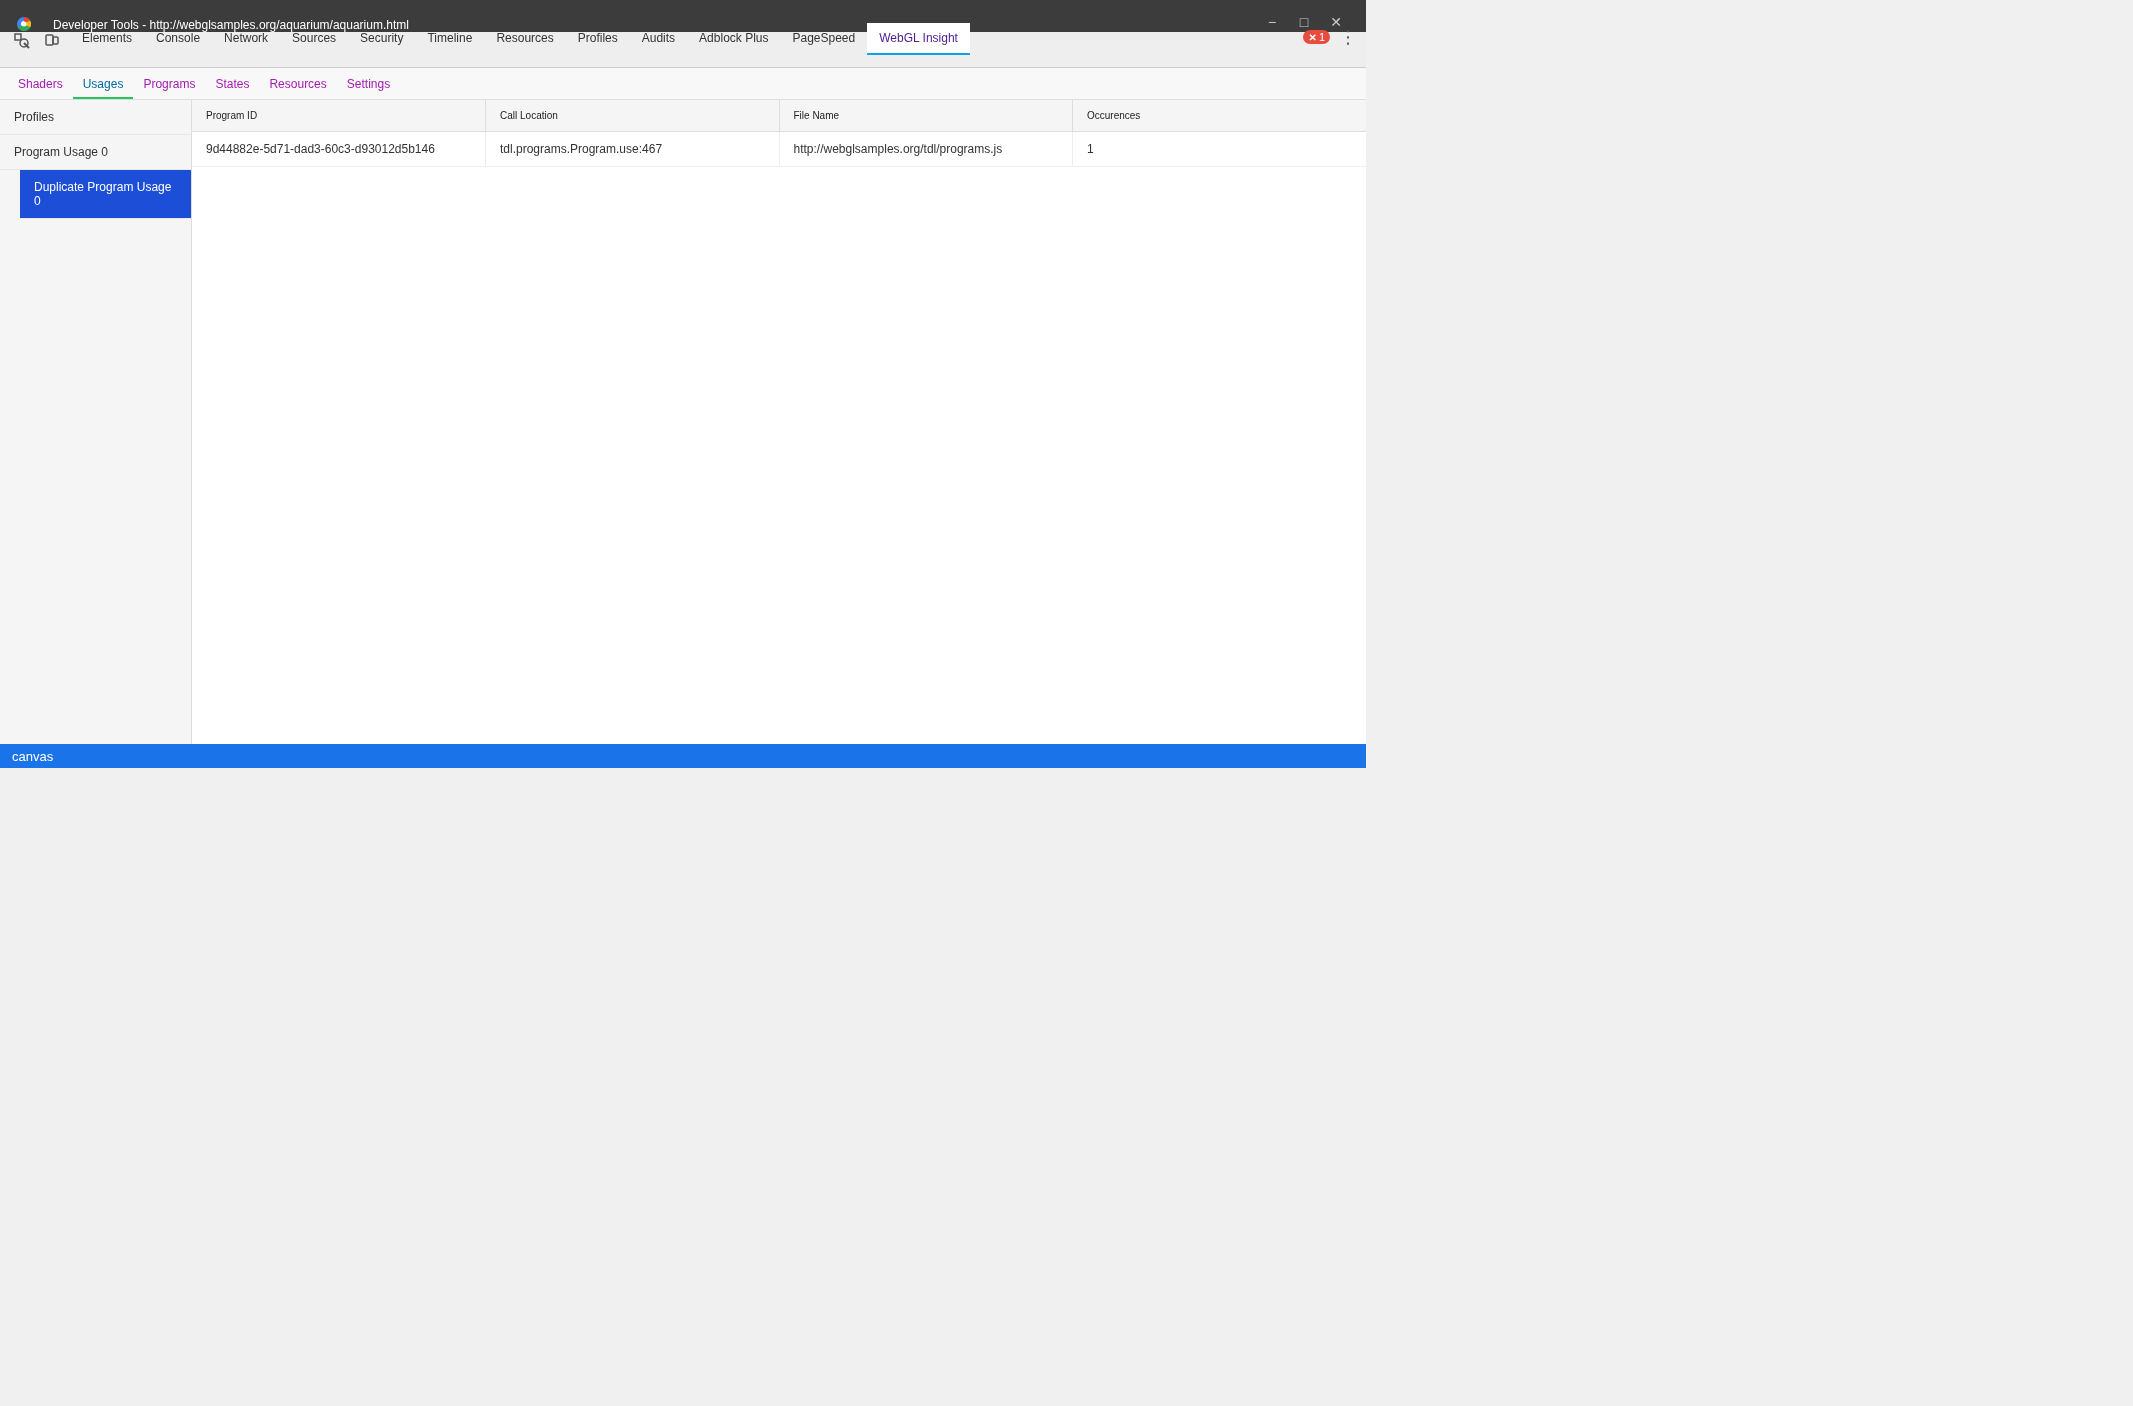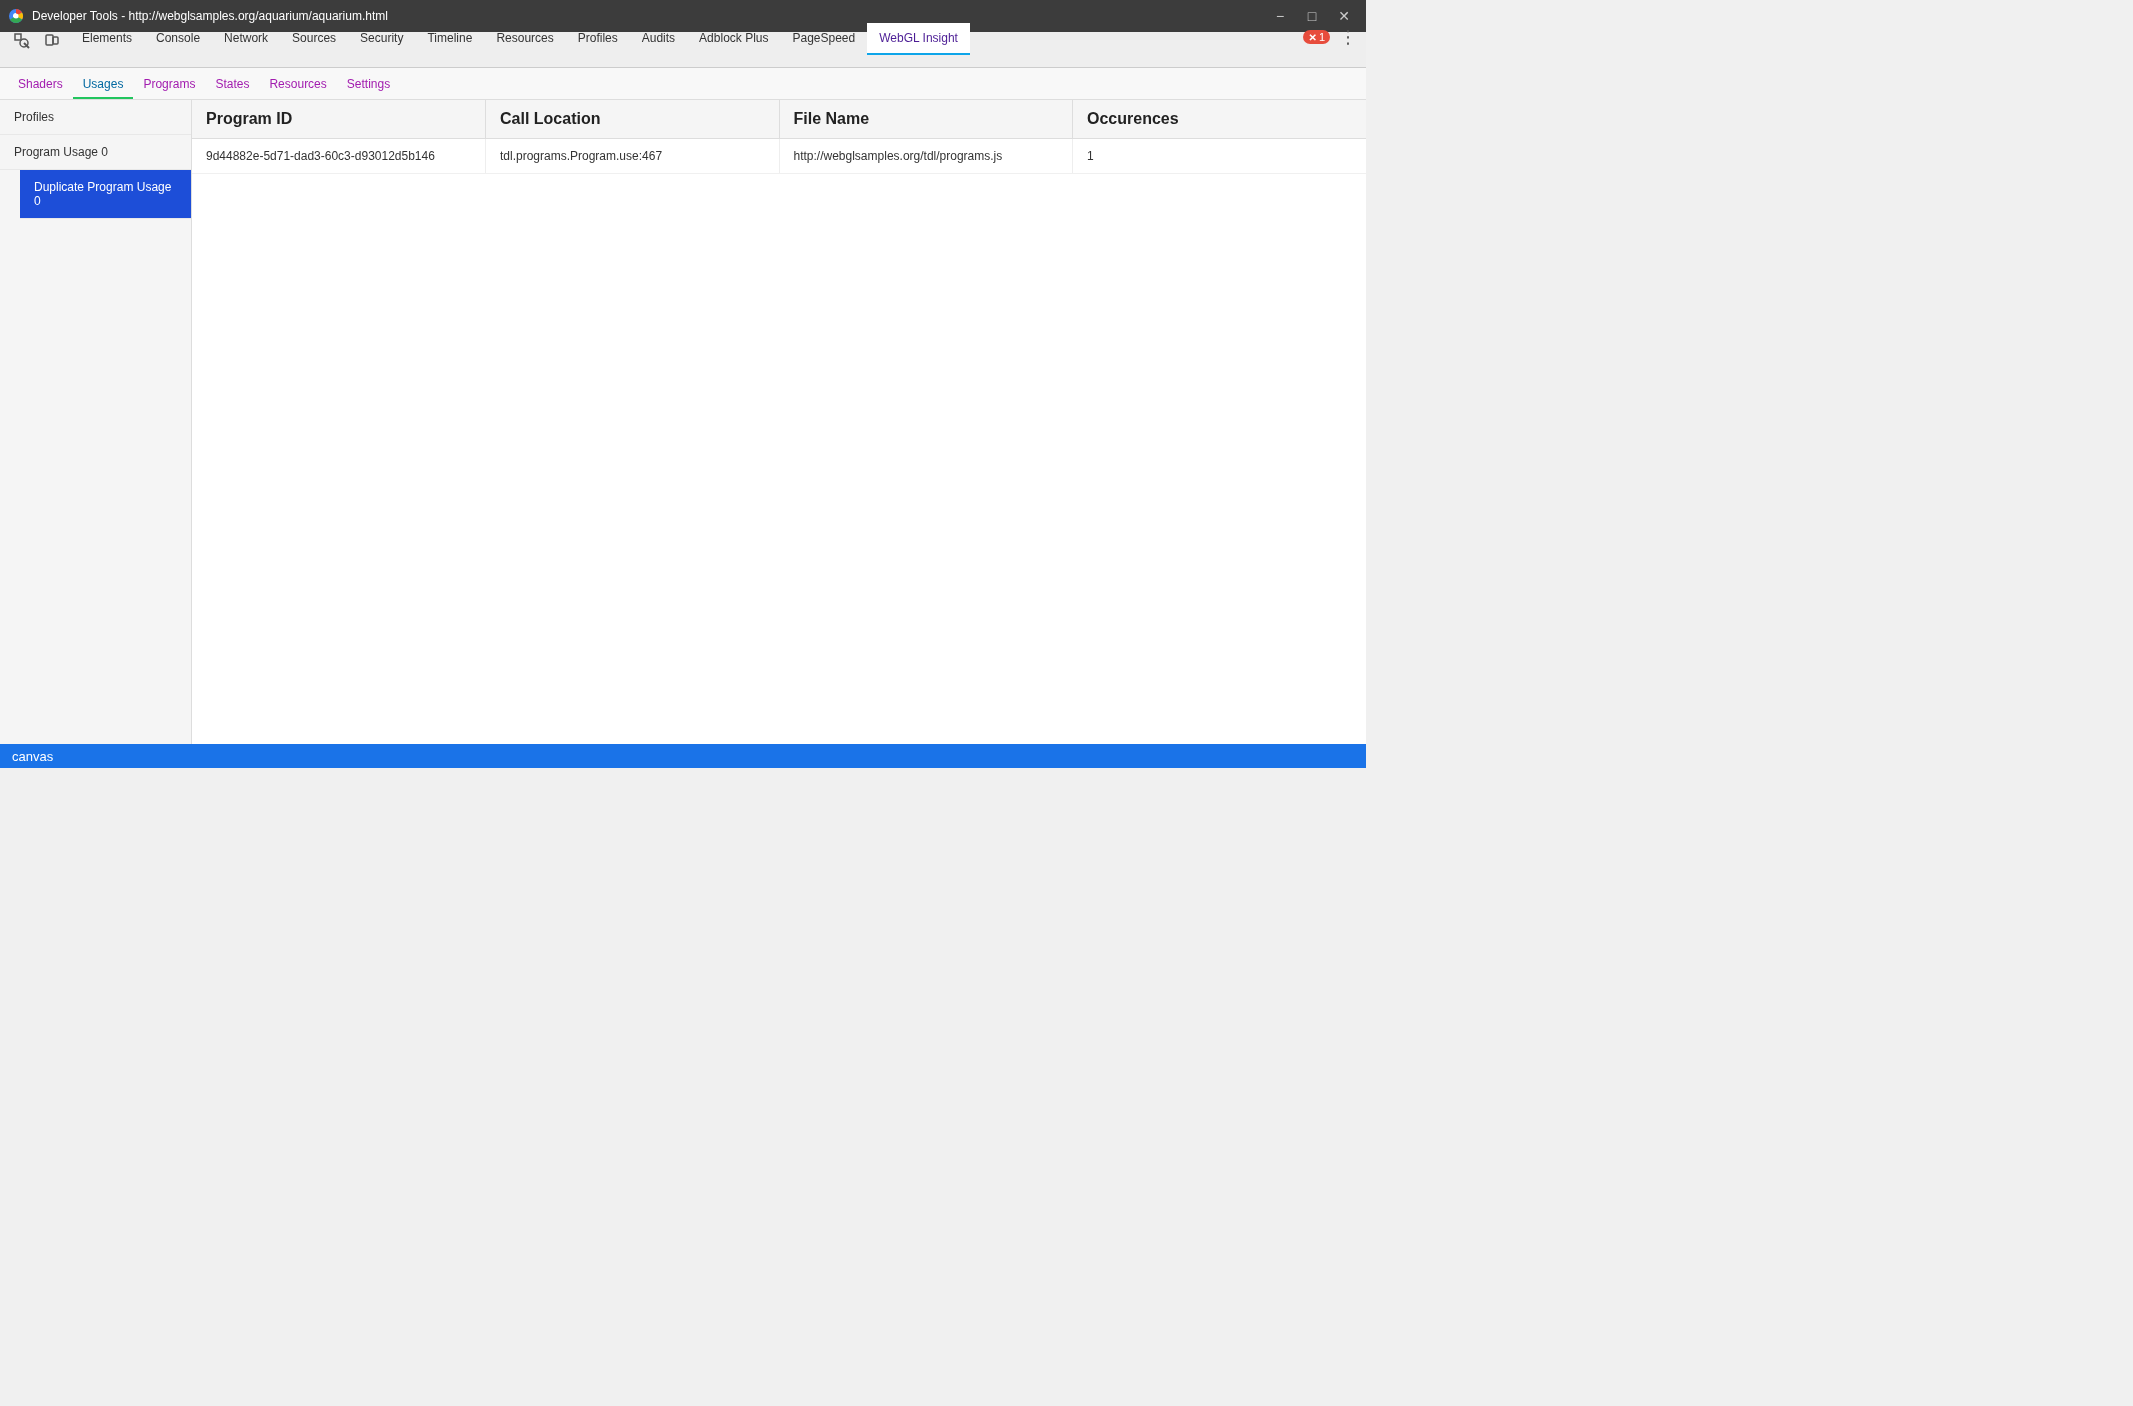--- a/index.html
+++ b/index.html
@@ -12,23 +12,23 @@
       overflow: hidden;
       display: flex;
       flex-direction: column;
     }
 
     
     .titlebar {
       background: #3c3c3c;
       height: 32px;
       display: flex;
-      align-items: center;
-      padding: 0 8px;
-      gap: 8px;
+      align-items: flex-end;
+      padding: 0 16px;
+      gap: 21px;
       flex-shrink: 0;
     }
     .titlebar-title {
       color: #fff;
       font-size: 12px;
       flex: 1;
     }
     .titlebar-controls {
       display: flex;
       gap: 4px;
@@ -184,22 +184,22 @@
       border-collapse: collapse;
       table-layout: fixed;
     }
     thead tr {
       background: #f5f5f5;
       border-bottom: 1px solid #ddd;
     }
     th {
       padding: 10px 14px;
       text-align: left;
-      font-weight: 700;
-      font-size: 16px;
+      font-weight: 400;
+      font-size: 10px;
       color: #222;
       border-right: 1px solid #ddd;
     }
     th:last-child { border-right: none; }
     td {
       padding: 10px 14px;
       font-size: 12px;
       color: #333;
       border-right: 1px solid #eee;
       border-bottom: 1px solid #f0f0f0;

